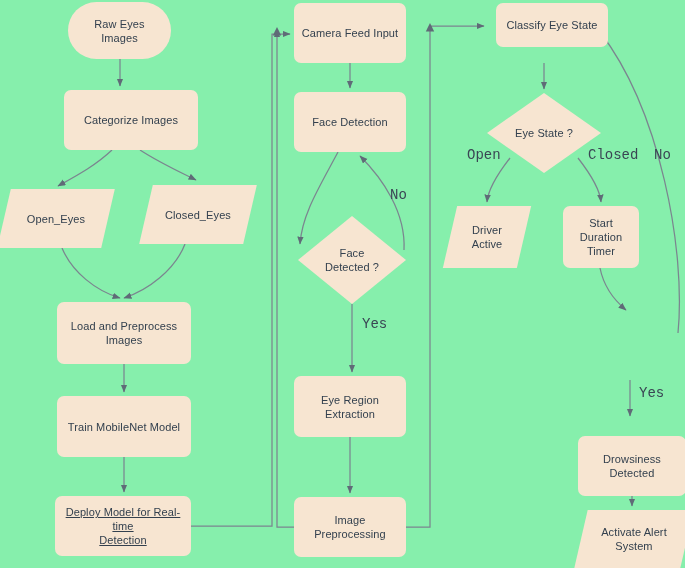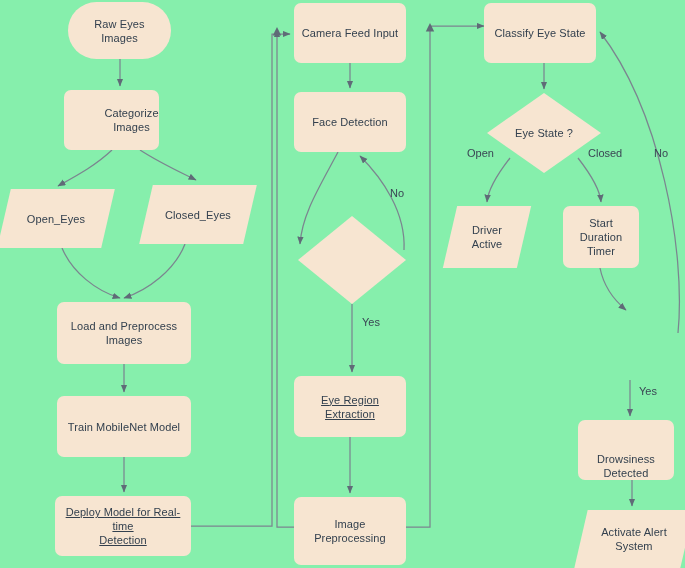--- a/index.html
+++ b/index.html
@@ -54,25 +54,26 @@
   }
   .diamond .shp{
     position:absolute;
     left:0; top:0; right:0; bottom:0;
     background:#f7e5d1;
     clip-path:polygon(50% 0%, 100% 50%, 50% 100%, 0% 50%);
     z-index:-1;
   }
   .edge-label{
     position:absolute;
-    font-size:11px;
+    font-size:14px;
     color:#3a4654;
     background:transparent;
     z-index:3;
     white-space:nowrap;
+    font-family:Liberation Mono, monospace;
   }
 </style>
 </head>
 <body>
 
 <div id="canvas">
 
   <svg id="edges" viewBox="0 0 685 568" width="685" height="568" xmlns="http://www.w3.org/2000/svg">
     <defs>
       <marker id="ah" markerWidth="9" markerHeight="9" refX="7.4" refY="3.2" orient="auto" markerUnits="userSpaceOnUse">
@@ -114,21 +115,21 @@
       <path d="M277,27 L281.2,35.4 L272.8,35.4 z"></path>
       <path d="M430,23 L434.2,31.4 L425.8,31.4 z"></path>
     </g>
   </svg>
 
   <div class="node stadium" style="left:68px;top:2px;width:103px;height:57px;">
     <span class="lbl">Raw Eyes
 Images</span>
   </div>
 
-  <div class="node rect" style="left:64px;top:90px;width:95px;height:60px;padding-left:40px;">
+  <div class="node rect" style="left:64px;top:90px;width:134px;height:60px;">
     <span class="lbl">Categorize Images</span>
   </div>
 
   <div class="node parallelogram" style="left:4px;top:189px;width:104px;height:59px;">
     <span class="shp"></span>
     <span class="lbl">Open_Eyes</span>
   </div>
 
   <div class="node parallelogram" style="left:146px;top:185px;width:104px;height:59px;text-align:center;">
     <span class="shp"></span>
@@ -152,52 +153,54 @@
   <div class="node rect" style="left:294px;top:3px;width:112px;height:60px;align-items:center;">
     <span class="lbl">Camera Feed Input</span>
   </div>
 
   <div class="node rect" style="left:294px;top:92px;width:112px;height:60px;">
     <span class="lbl">Face Detection</span>
   </div>
 
   <div class="node diamond" style="left:298px;top:216px;width:108px;height:88px;">
     <span class="shp"></span>
-  </div>
-
-  <div class="node rect" style="left:294px;top:376px;width:112px;height:61px;text-decoration:underline;">
+    <span class="lbl">Face
+Detected ?</span>
+  </div>
+
+  <div class="node rect" style="left:294px;top:376px;width:112px;height:61px;">
     <span class="lbl">Eye Region Extraction</span>
   </div>
 
-  <div class="node rect" style="left:294px;top:497px;width:112px;height:68px;">
+  <div class="node rect" style="left:294px;top:497px;width:112px;height:60px;">
     <span class="lbl">Image Preprocessing</span>
   </div>
 
-  <div class="node rect" style="left:484px;top:3px;width:112px;height:60px;">
+  <div class="node rect" style="left:496px;top:3px;width:112px;height:44px;">
     <span class="lbl">Classify Eye State</span>
   </div>
 
   <div class="node diamond" style="left:487px;top:93px;width:114px;height:80px;">
     <span class="shp"></span>
     <span class="lbl">Eye State ?</span>
   </div>
 
   <div class="node parallelogram" style="left:450px;top:206px;width:74px;height:62px;">
     <span class="shp"></span>
     <span class="lbl">Driver
 Active</span>
   </div>
 
   <div class="node rect" style="left:563px;top:206px;width:76px;height:62px;">
     <span class="lbl">Start Duration
 Timer</span>
   </div>
 
 
-  <div class="node rect" style="left:578px;top:420px;width:96px;height:60px;align-items:flex-end;">
+  <div class="node rect" style="left:578px;top:436px;width:108px;height:60px;">
     <span class="lbl">Drowsiness Detected</span>
   </div>
 
   <div class="node parallelogram" style="left:581px;top:510px;width:106px;height:58px;">
     <span class="shp"></span>
     <span class="lbl">Activate Alert
 System</span>
   </div>
 
   <span class="edge-label" style="left:390px;top:187px;">No</span>

